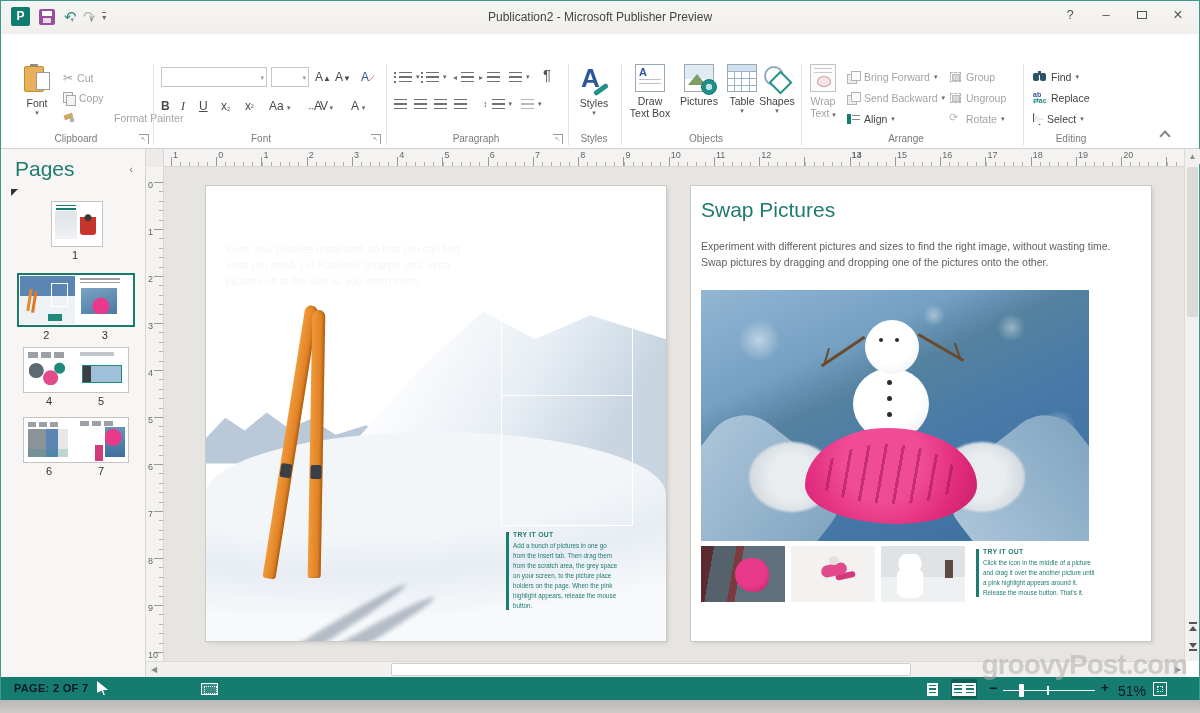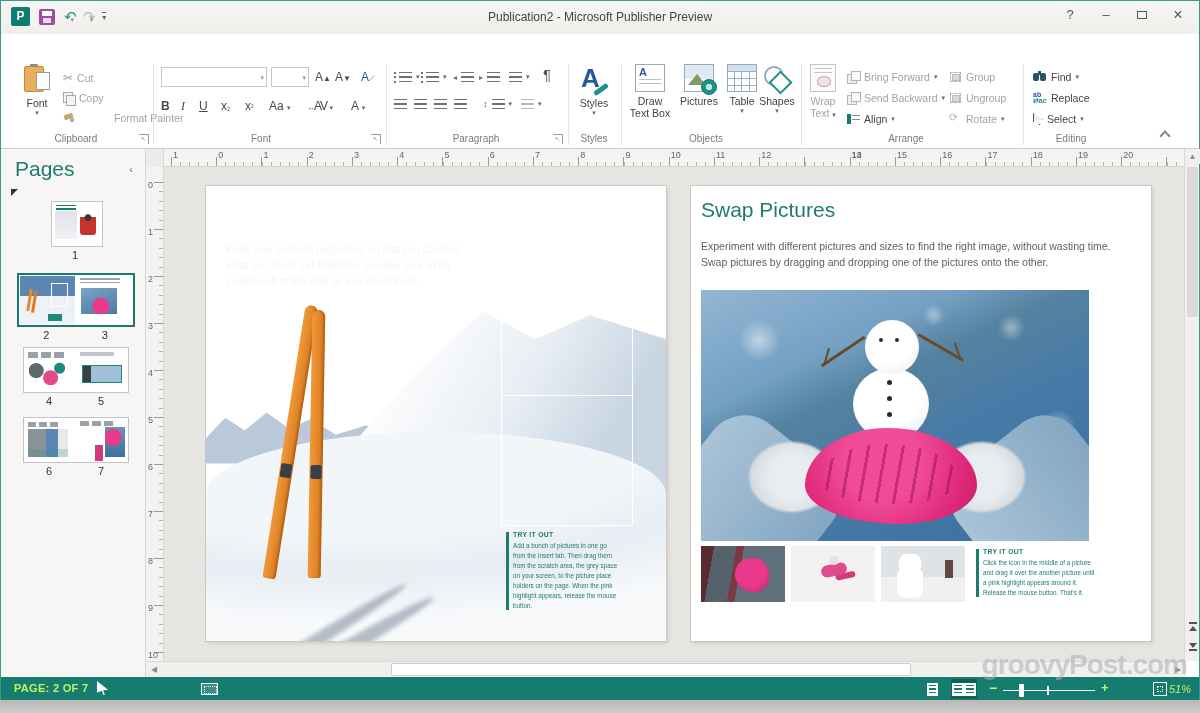--- a/index.html
+++ b/index.html
@@ -216,39 +216,39 @@
   .pgbtn { position:absolute; left:1px; width:13px; height:14px; }
   .pgbtn .tri { width:0; height:0; border-left:4px solid transparent; border-right:4px solid transparent; margin:2px auto 0; }
   .pgbtn .bar2 { width:8px; height:1.5px; background:#555; margin:1px auto 0; }
   .tri.up { border-bottom:5px solid #555; }
   .tri.down { border-top:5px solid #555; }
   .hscroll { position:absolute; left:145px; top:660px; width:1040px; height:16px; background:#f1f0ee; border-top:1px solid #dcdad7; }
   .hthumb { position:absolute; left:245px; top:1px; width:520px; height:13px; background:#fff; border:1px solid #d0cecb; border-radius:2px; }
   .harrow { position:absolute; top:0; width:16px; height:15px; color:#8a8a8a; font-size:8px; text-align:center; line-height:15px; }
 
   
-  .statusbar { position:absolute; left:0; top:676px; width:100%; height:24px; background:#177c70; color:#bef264; }
+  .statusbar { position:absolute; left:0; top:676px; width:100%; height:24px; background:#177c70; color:#0f172a; }
   .st-page { position:absolute; left:13px; top:5px; font-size:11px; font-weight:bold; letter-spacing:.3px; }
   .st-cursor { position:absolute; left:96px; top:4px; width:11px; height:14px; background:#fff; clip-path:polygon(0 0,100% 62%,55% 66%,72% 100%,58% 100%,44% 70%,0 84%); }
   .st-objico { position:absolute; left:200px; top:6px; width:17px; height:12px; border:1px solid #fff; background:rgba(255,255,255,.15); }
   .st-objico::before { content:""; position:absolute; left:2px; top:2px; width:11px; height:6px; border:1px dotted #fff; }
   .viewbtn { position:absolute; top:2px; width:26px; height:20px; display:flex; align-items:center; justify-content:center; }
   .viewbtn.active { background:rgba(0,0,0,.22); }
   .vb-one { left:918px; } .vb-two { left:950px; }
   .pg-ico { width:11px; height:13px; background:#fff; position:relative; }
   .pg-ico::before { content:""; position:absolute; left:2px; top:2px; right:2px; bottom:2px; background:repeating-linear-gradient(180deg,#177c70 0 1.5px,transparent 1.5px 3.5px); }
   .pg2 { width:24px; height:13px; background:#fff; position:relative; }
   .pg2::before { content:""; position:absolute; left:2px; top:2px; width:8px; height:9px; background:repeating-linear-gradient(180deg,#177c70 0 1.5px,transparent 1.5px 3.5px); }
   .pg2::after { content:""; position:absolute; right:2px; top:2px; width:8px; height:9px; background:repeating-linear-gradient(180deg,#177c70 0 1.5px,transparent 1.5px 3.5px); }
   .zoom-out { position:absolute; left:988px; top:3px; font-size:14px; font-weight:bold; }
   .zoom-in { position:absolute; left:1100px; top:3px; font-size:13px; font-weight:bold; }
   .zoom-track { position:absolute; left:1002px; top:13px; width:92px; height:1px; background:#fff; }
   .zoom-detent { position:absolute; left:1046px; top:9px; width:1.5px; height:9px; background:#fff; }
   .zoom-thumb { position:absolute; left:1018px; top:7px; width:5px; height:13px; background:#fff; border-radius:1px; }
-  .zoom-pct { position:absolute; left:1168px; top:6px; font-size:11px;font-style:italic; }
+  .zoom-pct { position:absolute; left:1117px; top:6px; font-size:14px; }
   .fit-ico { position:absolute; left:1152px; top:5px; width:14px; height:14px; border:1px solid #fff; }
   .fit-ico::before { content:""; position:absolute; left:3px; top:3px; right:3px; bottom:3px; border:1px dotted #fff; }
 
   .watermark { position:absolute; right:12px; top:648px; font-size:28px; font-weight:bold; color:rgba(175,175,175,.55); z-index:60; pointer-events:none; letter-spacing:-1px; }
   .bottom-strip { position:absolute; left:0; top:700px; width:100%; height:13px; background:linear-gradient(180deg,#b9b8b6,#cdccca); }
 
   
   .art-p1 { background:#fff; }
   .art-p1::before { content:""; position:absolute; left:2px; top:8px; width:22px; height:28px; background:linear-gradient(180deg,#dfe4e8,#f0f2f4); }
   .art-p1::after { content:""; position:absolute; right:5px; top:8px; width:16px; height:24px; background:radial-gradient(circle at 50% 28%, #3a3a3a 0 3px, transparent 4px), linear-gradient(180deg,transparent 6px, #c7342c 6px); border-radius:3px; }

